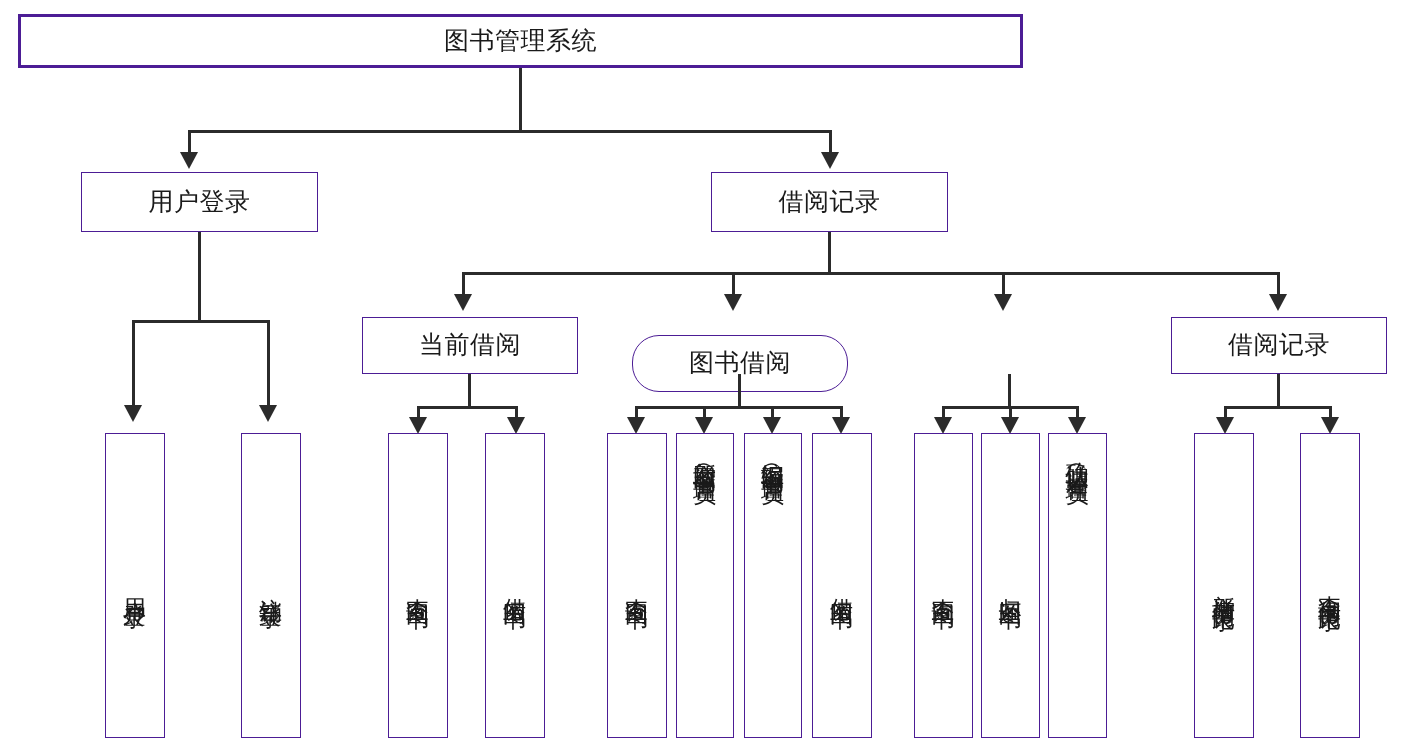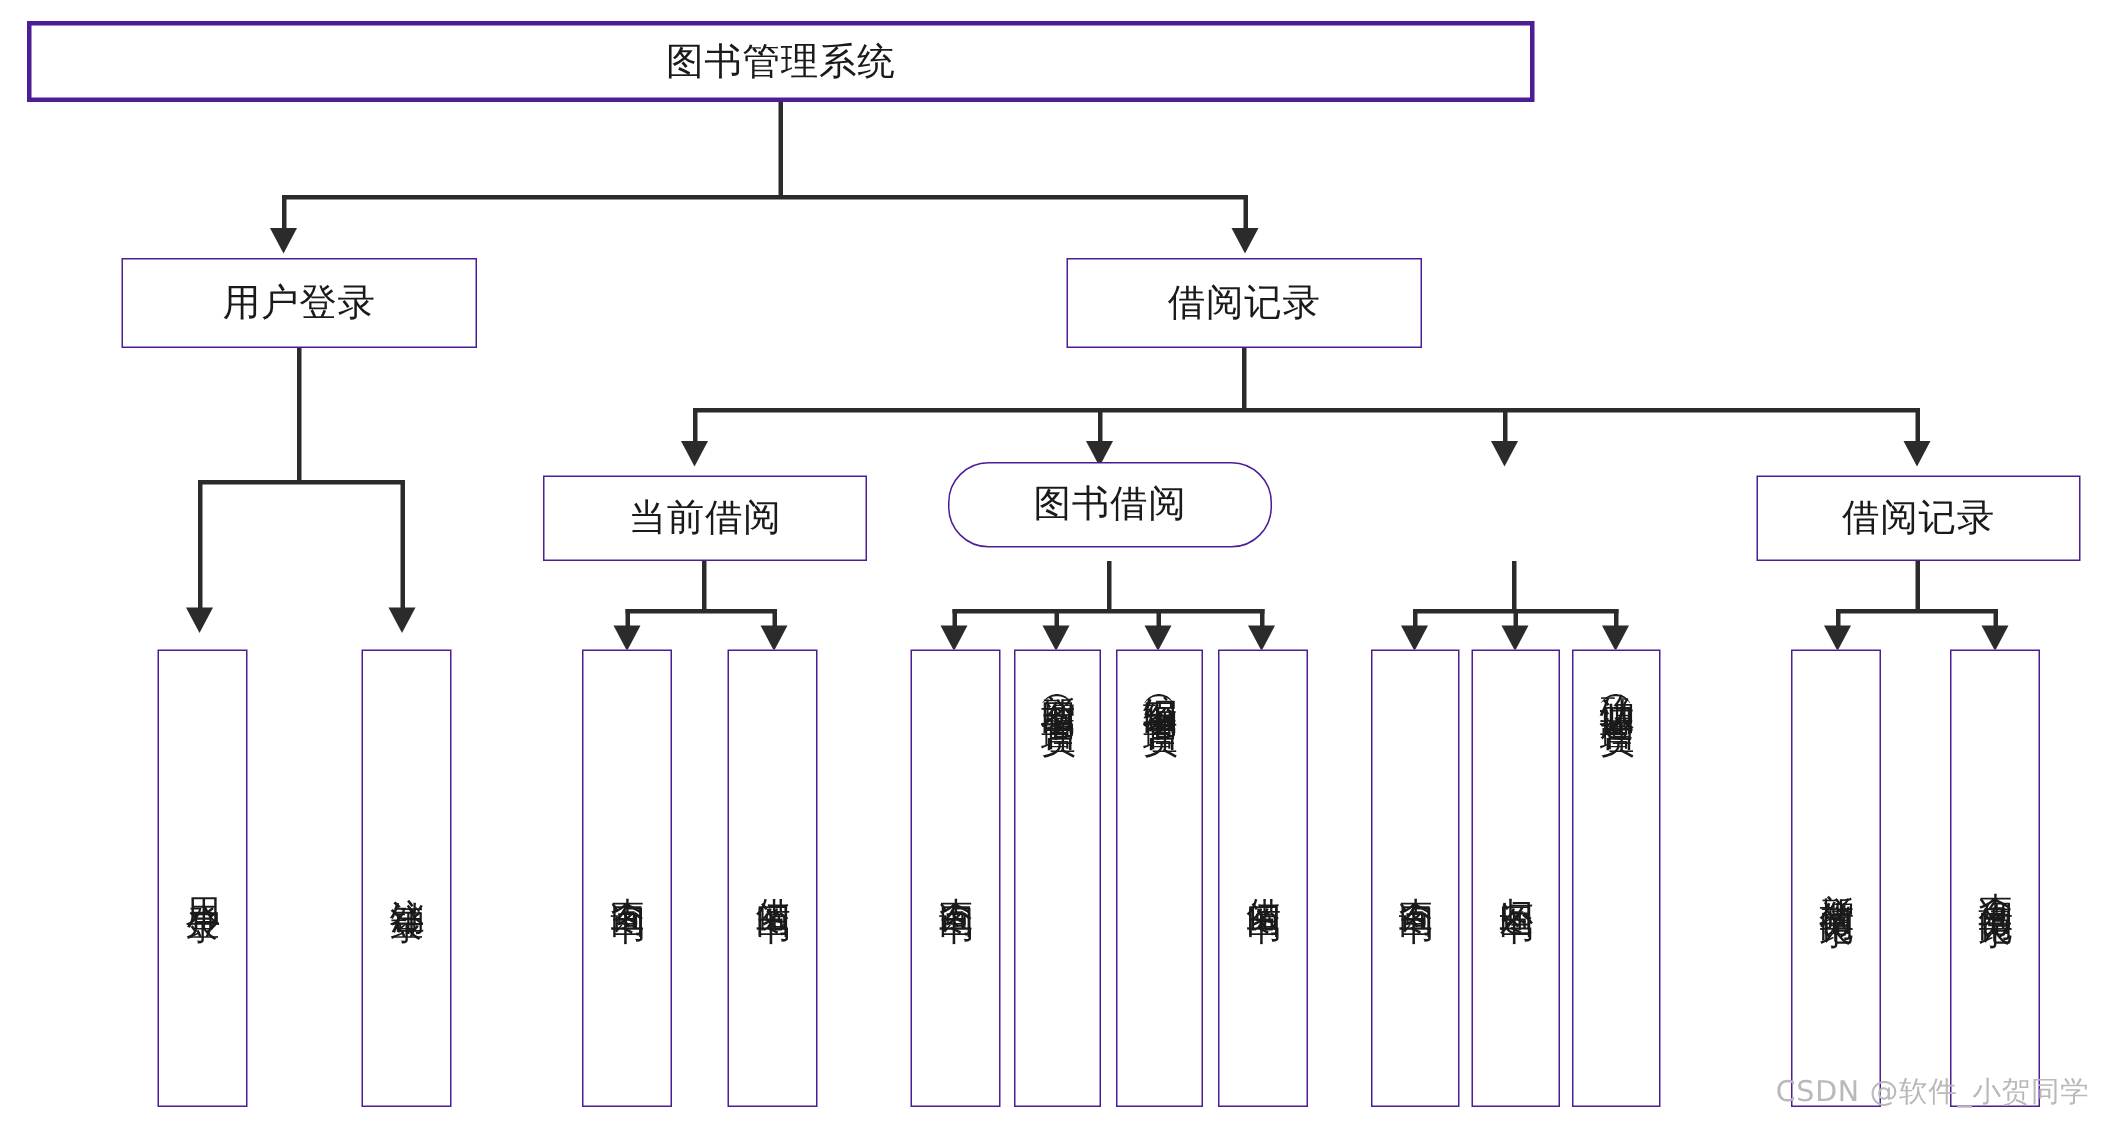--- a/index.html
+++ b/index.html
@@ -128,21 +128,21 @@
 
   <div class="vline" style="left:1002px; top:272px; height:23px;"></div>
   <div class="arrow" style="left:994px; top:294px;"></div>
 
   <div class="vline" style="left:1277px; top:272px; height:23px;"></div>
   <div class="arrow" style="left:1269px; top:294px;"></div>
 
   <div class="node horiz" style="left:362px; top:317px; width:216px; height:57px;">
     <span>当前借阅</span>
   </div>
-  <div class="node horiz" style="left:632px; top:308px; width:216px; height:57px;border-radius:27px;">
+  <div class="node horiz" style="left:632px; top:335px; width:216px; height:57px;border-radius:27px;">
     <span>图书借阅</span>
   </div>
   <div class="node horiz" style="left:1171px; top:317px; width:216px; height:57px;">
     <span>借阅记录</span>
   </div>
 
   <div class="vline" style="left:468px; top:374px; height:32px;"></div>
   <div class="hline" style="left:417px; top:406px; width:101px;"></div>
   <div class="vline" style="left:417px; top:406px; height:14px;"></div>
   <div class="arrow" style="left:409px; top:417px;"></div>
@@ -213,15 +213,14 @@
     <span class="vlabel">确认归还（管理员）</span>
   </div>
 
   <div class="node vert center" style="left:1194px; top:433px; width:60px; height:305px;">
     <span class="vlabel">新增借阅记录</span>
   </div>
   <div class="node vert center" style="left:1300px; top:433px; width:60px; height:305px;">
     <span class="vlabel">查询借阅记录</span>
   </div>
 
-  <div class="watermark">CSDN @软件_小贺同学</div>
 
 </div>
 
 </body></html>

